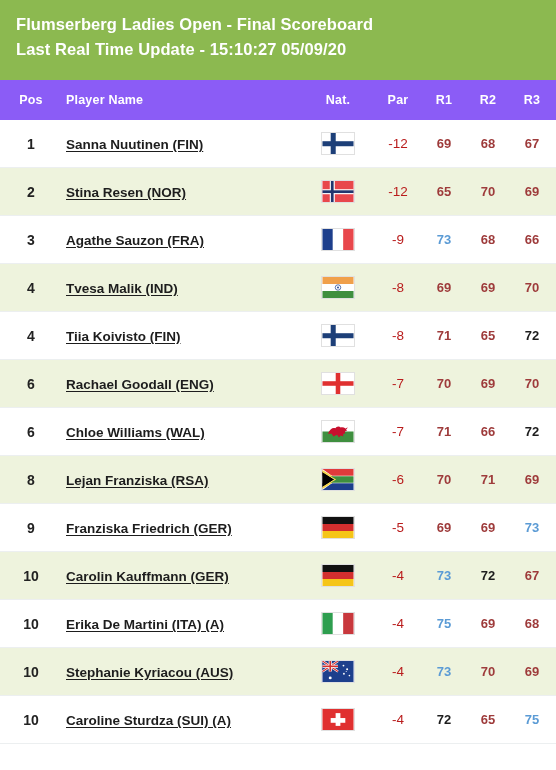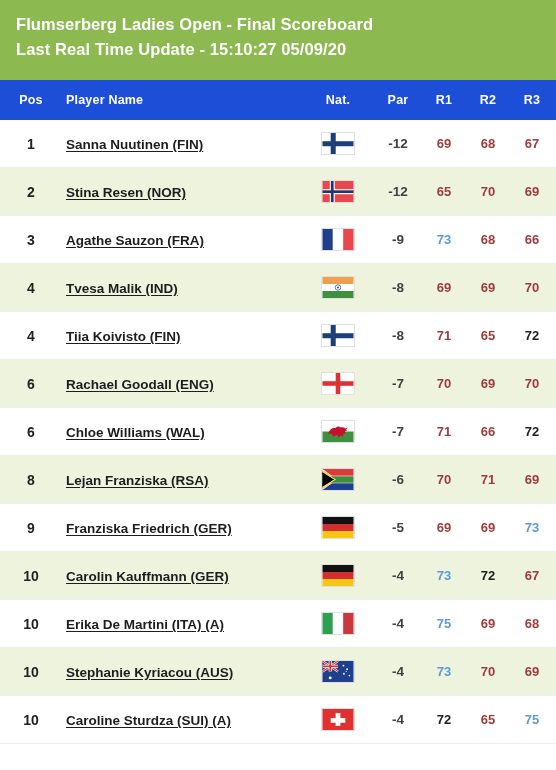--- a/index.html
+++ b/index.html
@@ -28,21 +28,21 @@
     color: #ffffff;
     font-size: 16.5px;
     font-weight: bold;
     line-height: 25px;
     letter-spacing: 0.1px;
     white-space: nowrap;
   }
 
   
   .col-head {
-    background: #1d4ed8;
+    background: #8b5cf6;
     height: 40px;
     display: flex;
     align-items: center;
   }
   .col-head .cell {
     color: #ffffff;
     font-size: 12.5px;
     font-weight: bold;
     letter-spacing: 0.2px;
   }
@@ -74,22 +74,22 @@
     color: #1d1d1d;
     font-size: 13.5px;
     font-weight: bold;
     text-decoration: underline;
     text-underline-offset: 2px;
     white-space: nowrap;
     cursor: pointer;
   }
   .par {
     font-size: 13.5px;
-    font-weight: bold;
-    color: #404040;
+    font-weight: normal;
+    color: #b91c1c;
   }
   .score {
     font-size: 13px;
     font-weight: bold;
   }
   .score.under { color: #9e3b3b; }
   .score.level { color: #1d1d1d; }
   .score.over  { color: #5b9bd5; }
 
   

